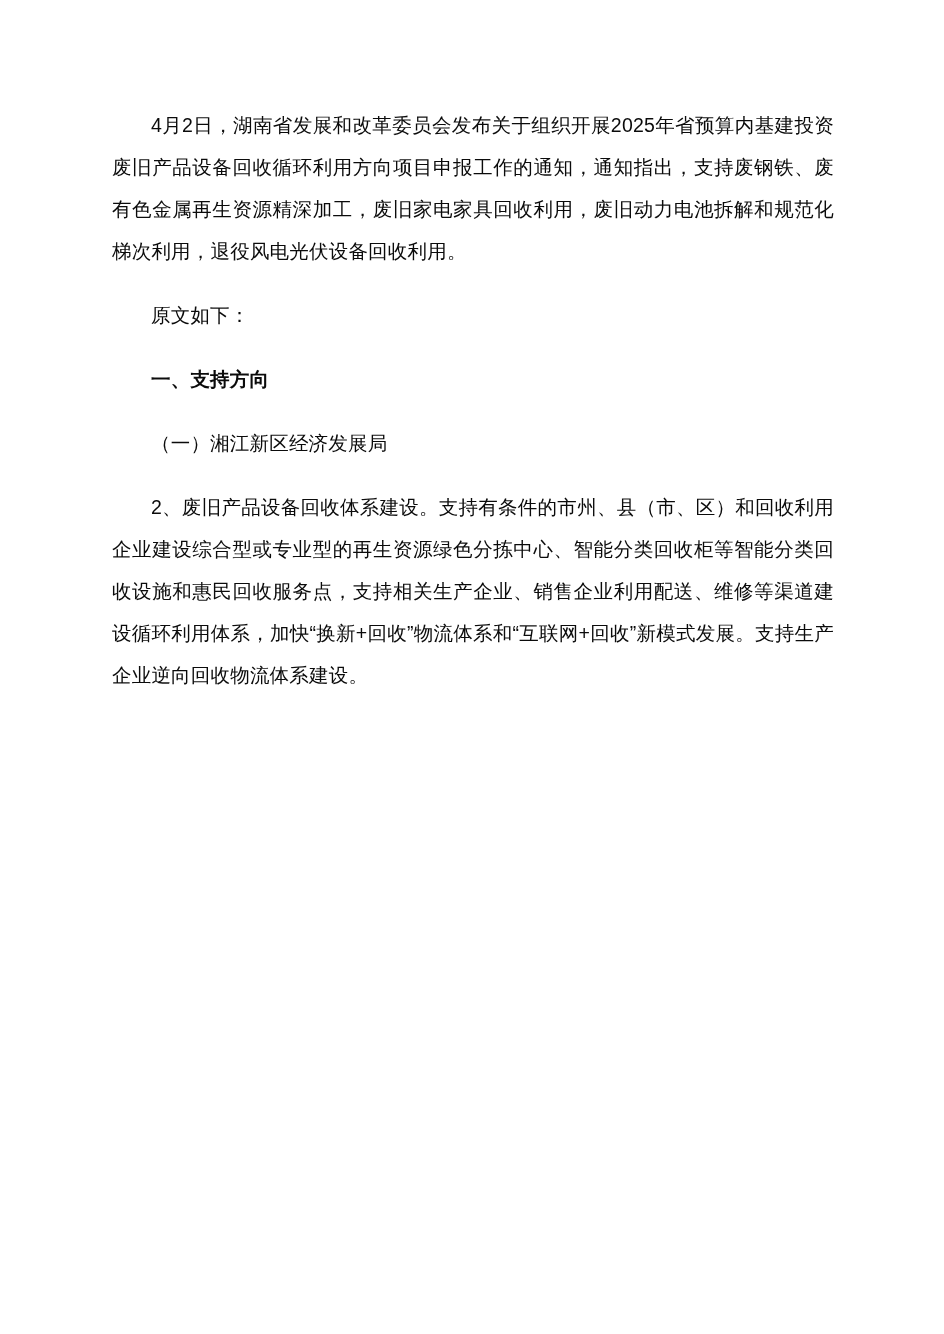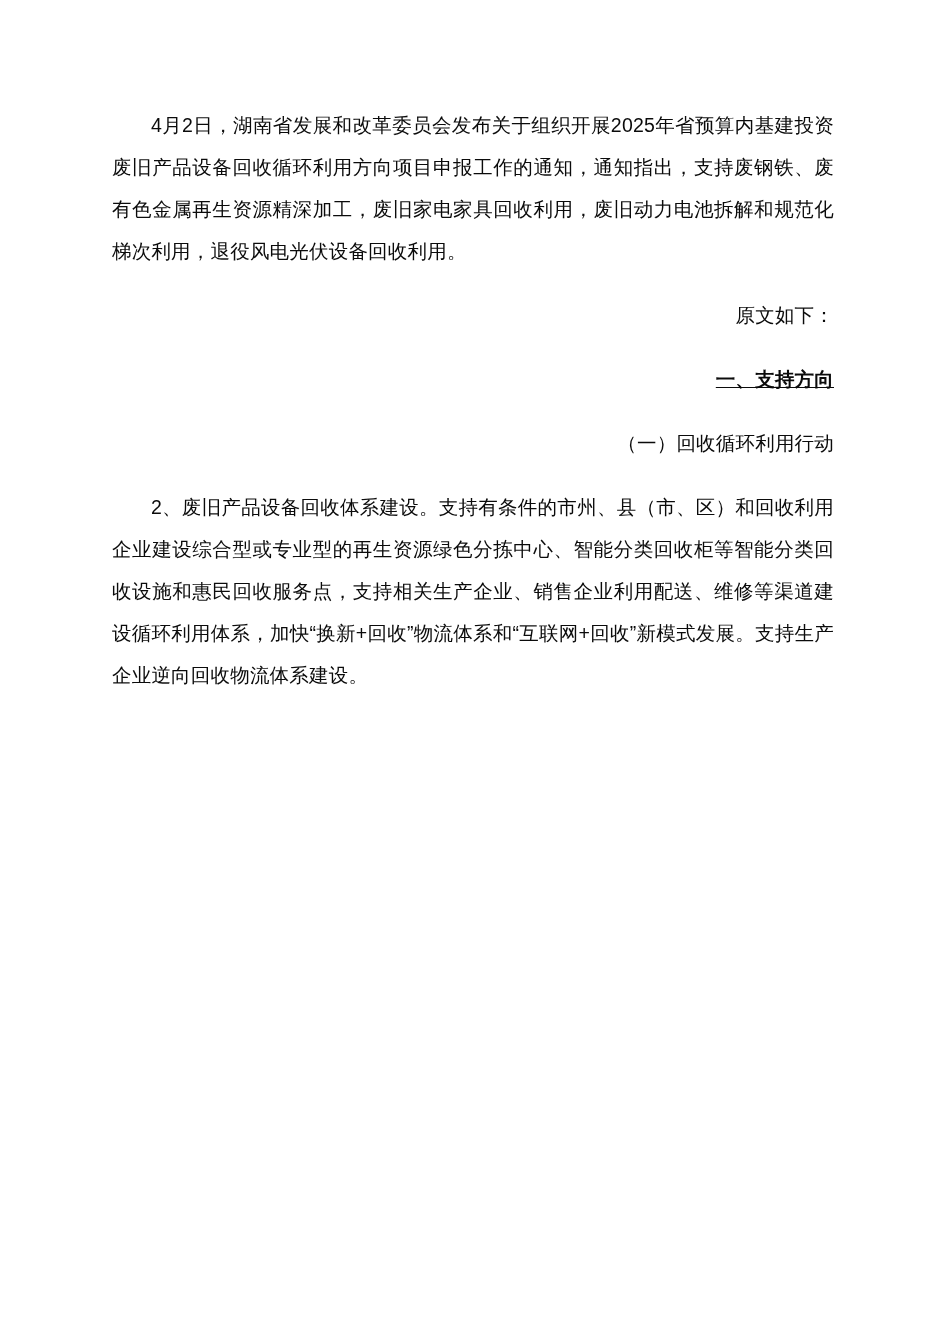--- a/index.html
+++ b/index.html
@@ -37,42 +37,41 @@
     text-indent: 2em;
     margin: 0 0 22px 0;
     letter-spacing: 0.2px;
     word-break: break-all;
     color: #0b0b0b;
   }
   .para.heading {
     font-weight: bold;
     text-indent: 2em;
     margin: 0 0 22px 0;
-    text-decoration: underline;
   }
   .para.no-justify {
-    text-align: right;
+    text-align: left;
   }
   .para:last-child {
     margin-bottom: 0;
   }
 </style>
 </head>
 <body>
 
 <div class="page">
   <div class="doc-body">
 
     <p class="para">4月2日，湖南省发展和改革委员会发布关于组织开展2025年省预算内基建投资废旧产品设备回收循环利用方向项目申报工作的通知，通知指出，支持废钢铁、废有色金属再生资源精深加工，废旧家电家具回收利用，废旧动力电池拆解和规范化梯次利用，退役风电光伏设备回收利用。</p>
 
 
     <p class="para no-justify">原文如下：</p>
 
 
 
     <p class="para heading no-justify">一、支持方向</p>
 
-    <p class="para no-justify">（一）回收循环利用行动</p>
+    <p class="para no-justify">（一）湘江新区经济发展局</p>
 
     <p class="para">2、废旧产品设备回收体系建设。支持有条件的市州、县（市、区）和回收利用企业建设综合型或专业型的再生资源绿色分拣中心、智能分类回收柜等智能分类回收设施和惠民回收服务点，支持相关生产企业、销售企业利用配送、维修等渠道建设循环利用体系，加快“换新+回收”物流体系和“互联网+回收”新模式发展。支持生产企业逆向回收物流体系建设。</p>
 
   </div>
 </div>
 
 </body></html>

